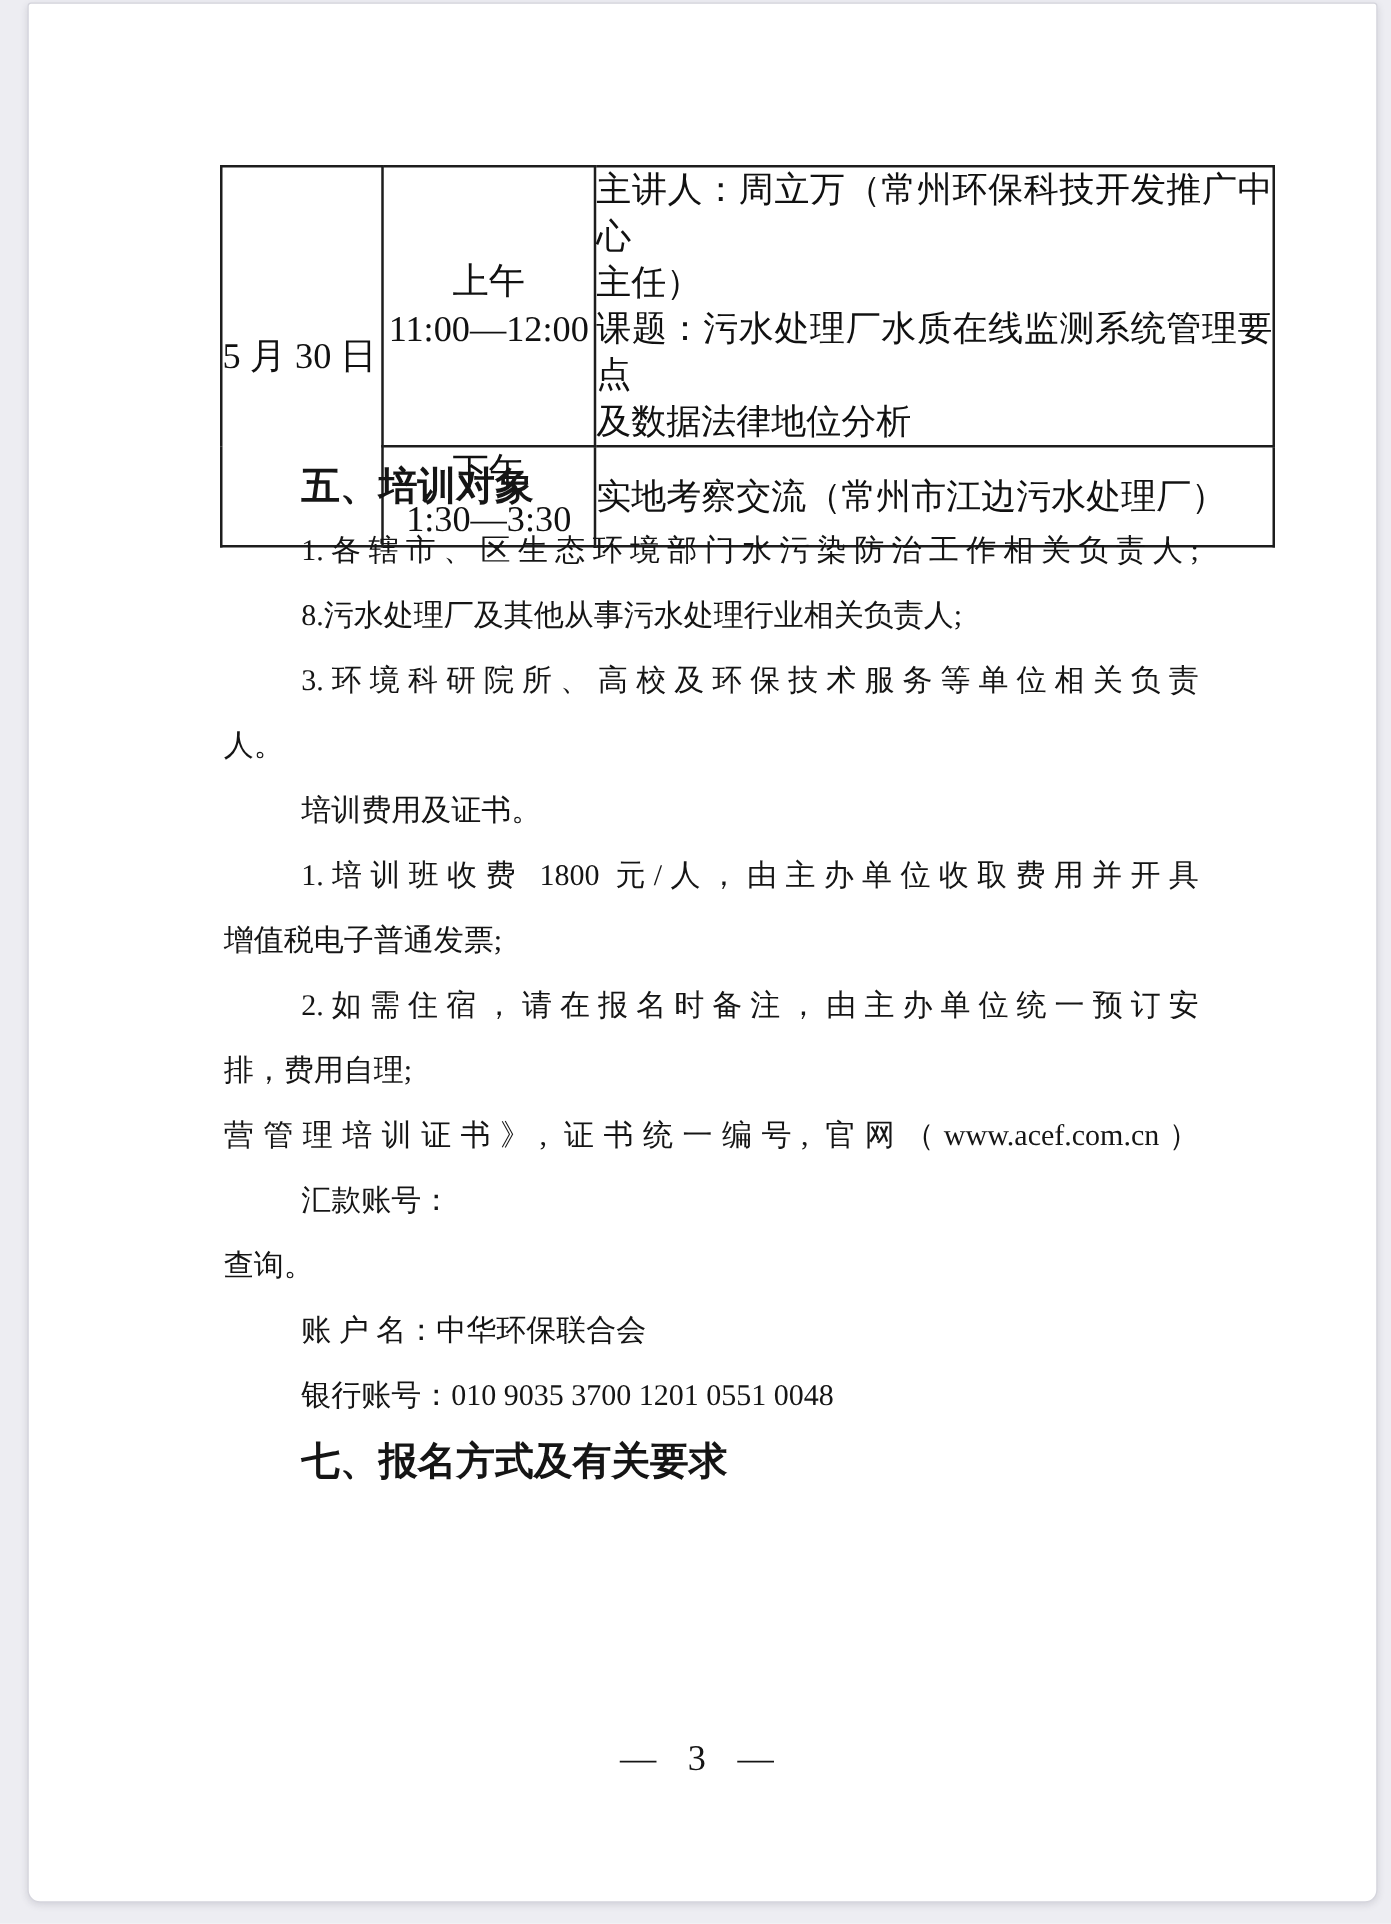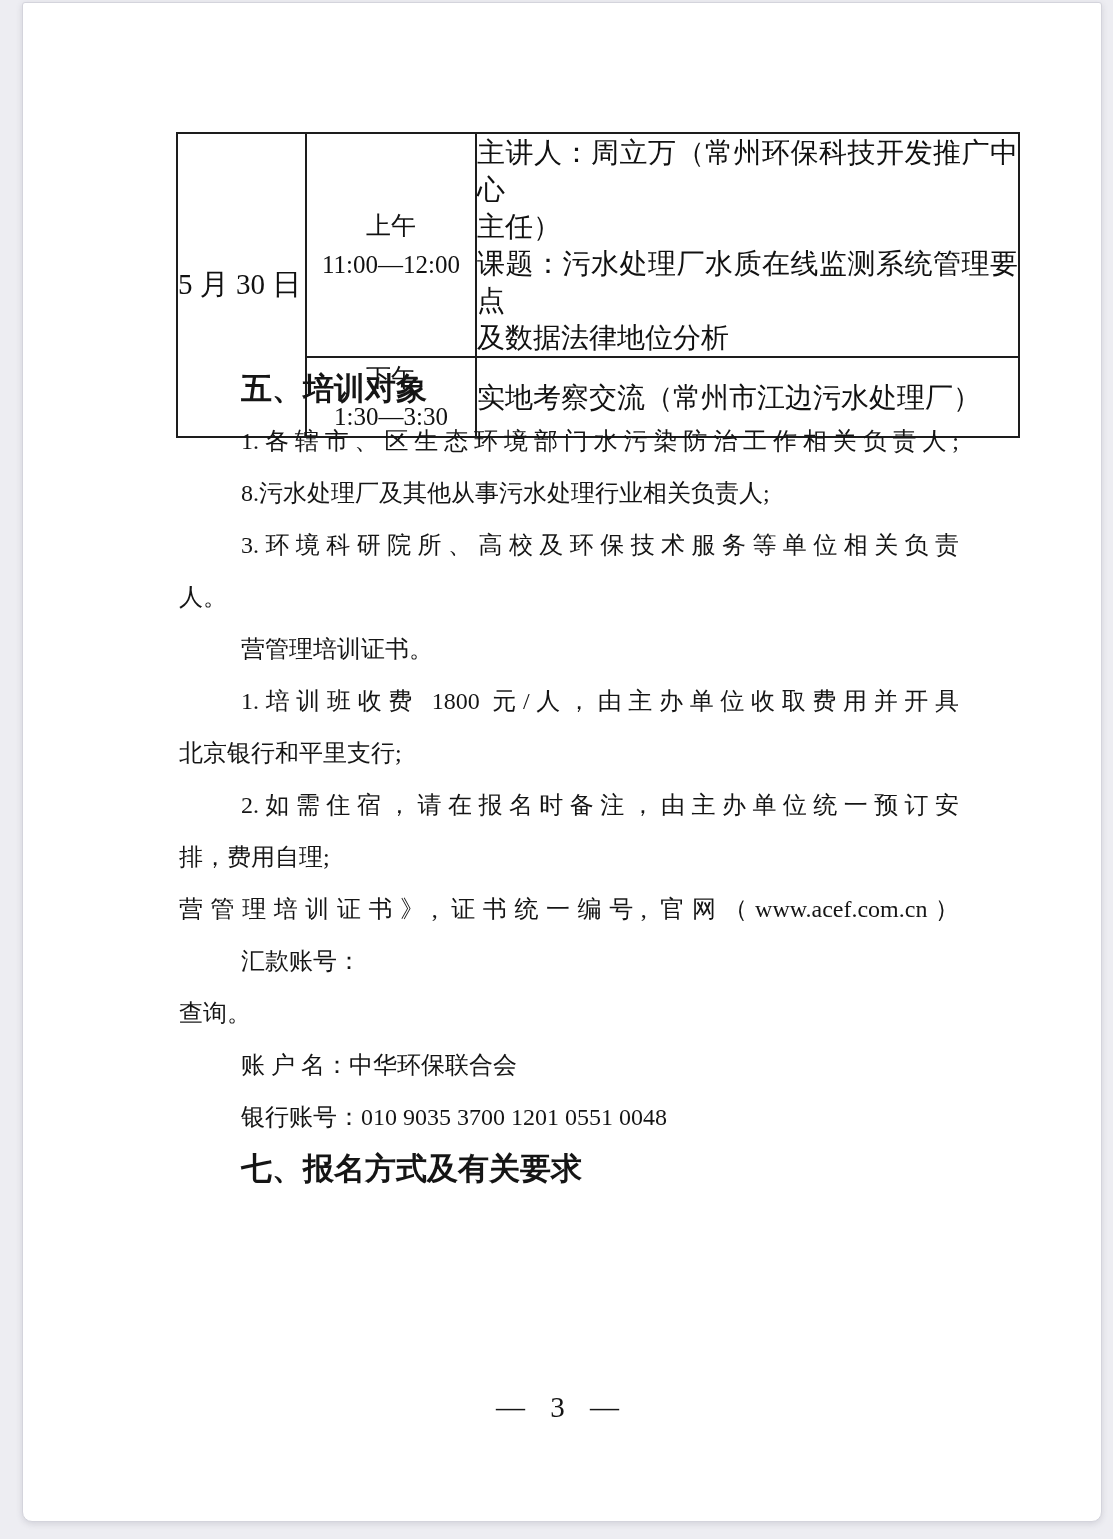--- a/index.html
+++ b/index.html
@@ -26,21 +26,21 @@
     border-collapse:collapse;table-layout:fixed;
     font-size:28px;color:#111;
   }
   table.schedule td{
     border:2px solid var(--table-border,#1d1d1d);
     vertical-align:middle;
     padding:0;
   }
   td.c-date{width:127px;text-align:left;font-size:29px;}
   td.c-time{width:168px;text-align:center;}
-  td.c-time div{line-height:39px;font-size:25px;white-space:nowrap;}
+  td.c-time div{line-height:39px;font-size:29px;white-space:nowrap;}
   td.c-desc{width:541px;padding:5px 11px;}
   td.c-desc div{line-height:37px;font-size:28px;white-space:nowrap;}
   td.c-desc div.fill{white-space:normal;text-align:justify;text-align-last:justify;}
   tr.r-am td{height:146px;}
   tr.r-pm td{height:68px;}
   
   .content{
     position:absolute;left:156px;top:360px;width:780px;
   }
   .line{
@@ -96,23 +96,23 @@
       </tr>
     </tbody>
       </table>
 
     <div class="content" id="content-lines">
         <div class="line bold indent">五、培训对象</div>
         <div class="line indent fill">1.各辖市、区生态环境部门水污染防治工作相关负责人;</div>
         <div class="line indent">8.污水处理厂及其他从事污水处理行业相关负责人;</div>
         <div class="line indent fill">3.环境科研院所、高校及环保技术服务等单位相关负责</div>
         <div class="line">人。</div>
-        <div class="line indent">营管理培训证书。</div>
+        <div class="line indent">培训费用及证书。</div>
         <div class="line indent fill">1.培训班收费 1800 元/人，由主办单位收取费用并开具</div>
-        <div class="line">北京银行和平里支行;</div>
+        <div class="line">增值税电子普通发票;</div>
         <div class="line indent fill">2.如需住宿，请在报名时备注，由主办单位统一预订安</div>
         <div class="line">排，费用自理;</div>
         <div class="line fill">营管理培训证书》, 证书统一编号, 官网（www.acef.com.cn）</div>
         <div class="line indent">汇款账号：</div>
         <div class="line">查询。</div>
         <div class="line indent">账 户 名：中华环保联合会</div>
         <div class="line indent">银行账号：010 9035 3700 1201 0551 0048</div>
         <div class="line bold indent">七、报名方式及有关要求</div>
       </div>
 

